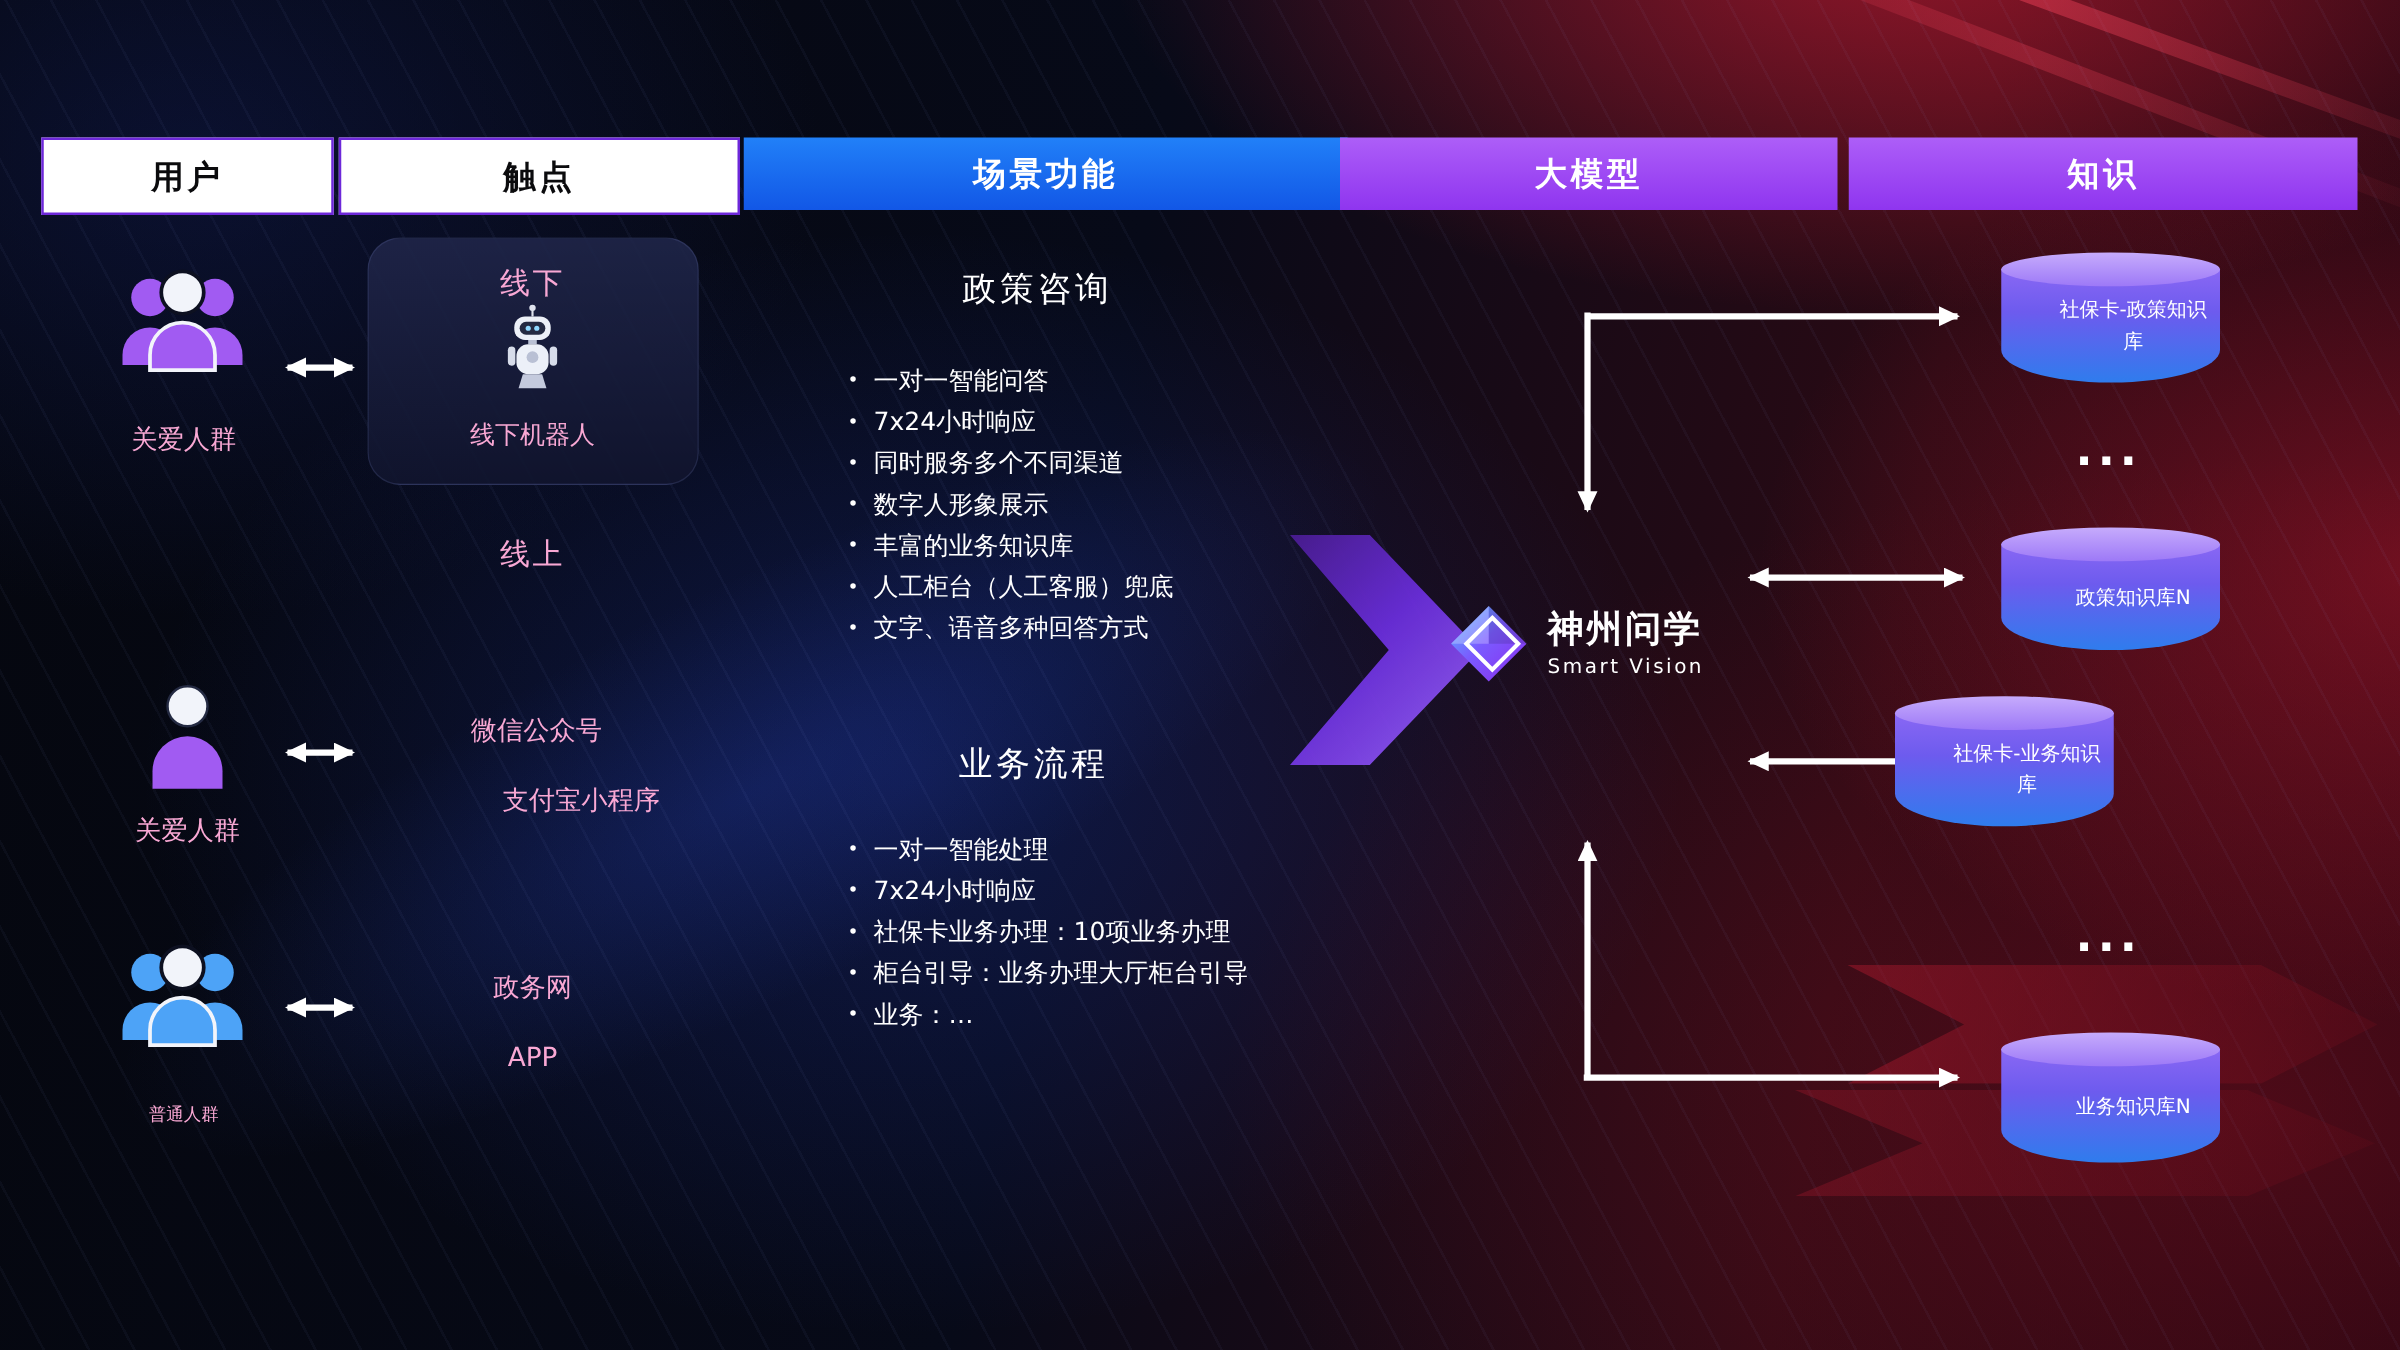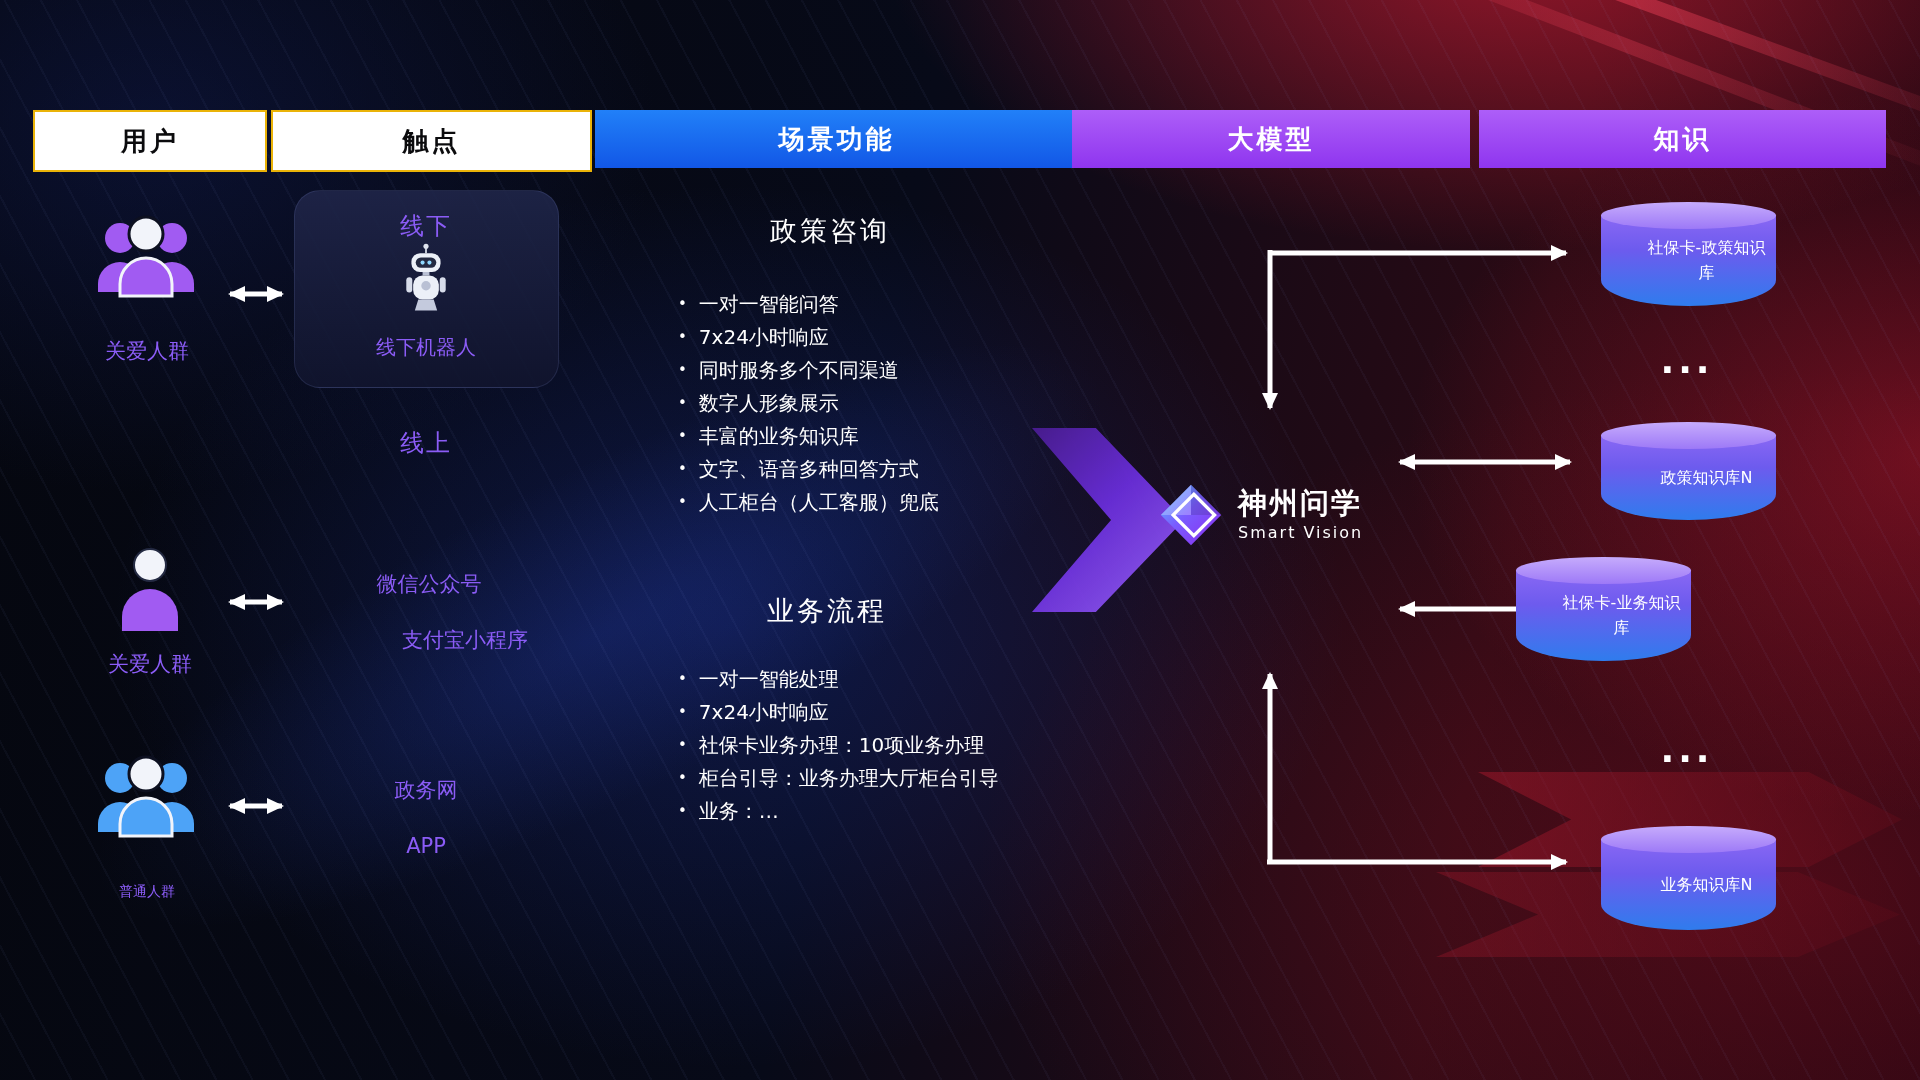--- a/index.html
+++ b/index.html
@@ -15,25 +15,25 @@
     linear-gradient(100deg,#05070f 0%,#070a18 45%,#2a0a14 76%,#1d0510 100%);}
   #bg-streaks{background:repeating-linear-gradient(62deg, rgba(150,170,255,0) 0 30px, rgba(150,170,255,0.045) 30px 32px);}
   .blue-band{position:absolute;left:-150px;top:420px;width:1500px;height:430px;transform:rotate(-27deg);
     background:radial-gradient(closest-side, rgba(48,84,235,0.18), rgba(48,84,235,0) 75%);}
   .red-streak{position:absolute;height:14px;background:linear-gradient(90deg,transparent,rgba(255,70,95,0.45),transparent);}
   .red-chev{position:absolute;background:linear-gradient(100deg, rgba(165,24,44,0.5), rgba(110,12,26,0.28));
     clip-path:polygon(0 0,78% 0,100% 50%,78% 100%,0 100%,22% 50%);}
   
   .hcell{position:absolute;top:110px;height:58px;display:flex;align-items:center;justify-content:center;
     font-size:26px;font-weight:700;letter-spacing:3px;}
-  .hcell.white{background:#ffffff;color:#0b0b0d;border:2px solid #eab308;}
+  .hcell.white{background:#ffffff;color:#0b0b0d;border:2px solid #6d28d9;}
   .hcell.blue{background:linear-gradient(180deg,#2180f8,#1257e6);color:#fff;}
   .hcell.purple{background:linear-gradient(180deg,#ad5ef8,#8f35ef);color:#fff;}
   
-  .clabel{position:absolute;transform:translateX(-50%);white-space:nowrap;color:#8b5cf6;}
+  .clabel{position:absolute;transform:translateX(-50%);white-space:nowrap;color:#f9a8d4;}
   
   .offline-box{position:absolute;left:294px;top:190px;width:263px;height:196px;border-radius:26px;
     background:linear-gradient(180deg, rgba(32,38,74,0.88), rgba(17,21,46,0.88));
     border:1px solid rgba(130,140,210,0.16);}
   
   .sc-title{position:absolute;transform:translateX(-50%);font-size:27px;letter-spacing:3px;white-space:nowrap;}
   .bullets{position:absolute;left:678px;list-style:none;margin:0;padding:0;font-size:20px;line-height:33px;}
   .bullets li{white-space:nowrap;}
   .bullets li::before{content:"•";margin-right:12px;font-size:15px;vertical-align:2px;}
   
@@ -126,22 +126,22 @@
   <div class="clabel" style="left:426px;top:776px;font-size:21px;">政务网</div>
   <div class="clabel" style="left:426px;top:834px;font-size:21px;">APP</div>
 
   <div class="sc-title" style="left:830px;top:213px;">政策咨询</div>
   <ul class="bullets" style="top:288px;">
     <li>一对一智能问答</li>
     <li>7x24小时响应</li>
     <li>同时服务多个不同渠道</li>
     <li>数字人形象展示</li>
     <li>丰富的业务知识库</li>
+    <li>人工柜台（人工客服）兜底</li>
     <li>文字、语音多种回答方式</li>
-    <li>人工柜台（人工客服）兜底</li>
   </ul>
 
   <div class="sc-title" style="left:827px;top:593px;">业务流程</div>
   <ul class="bullets" style="top:663px;">
     <li>一对一智能处理</li>
     <li>7x24小时响应</li>
     <li>社保卡业务办理：10项业务办理</li>
     <li>柜台引导：业务办理大厅柜台引导</li>
     <li>业务：…</li>
   </ul>

